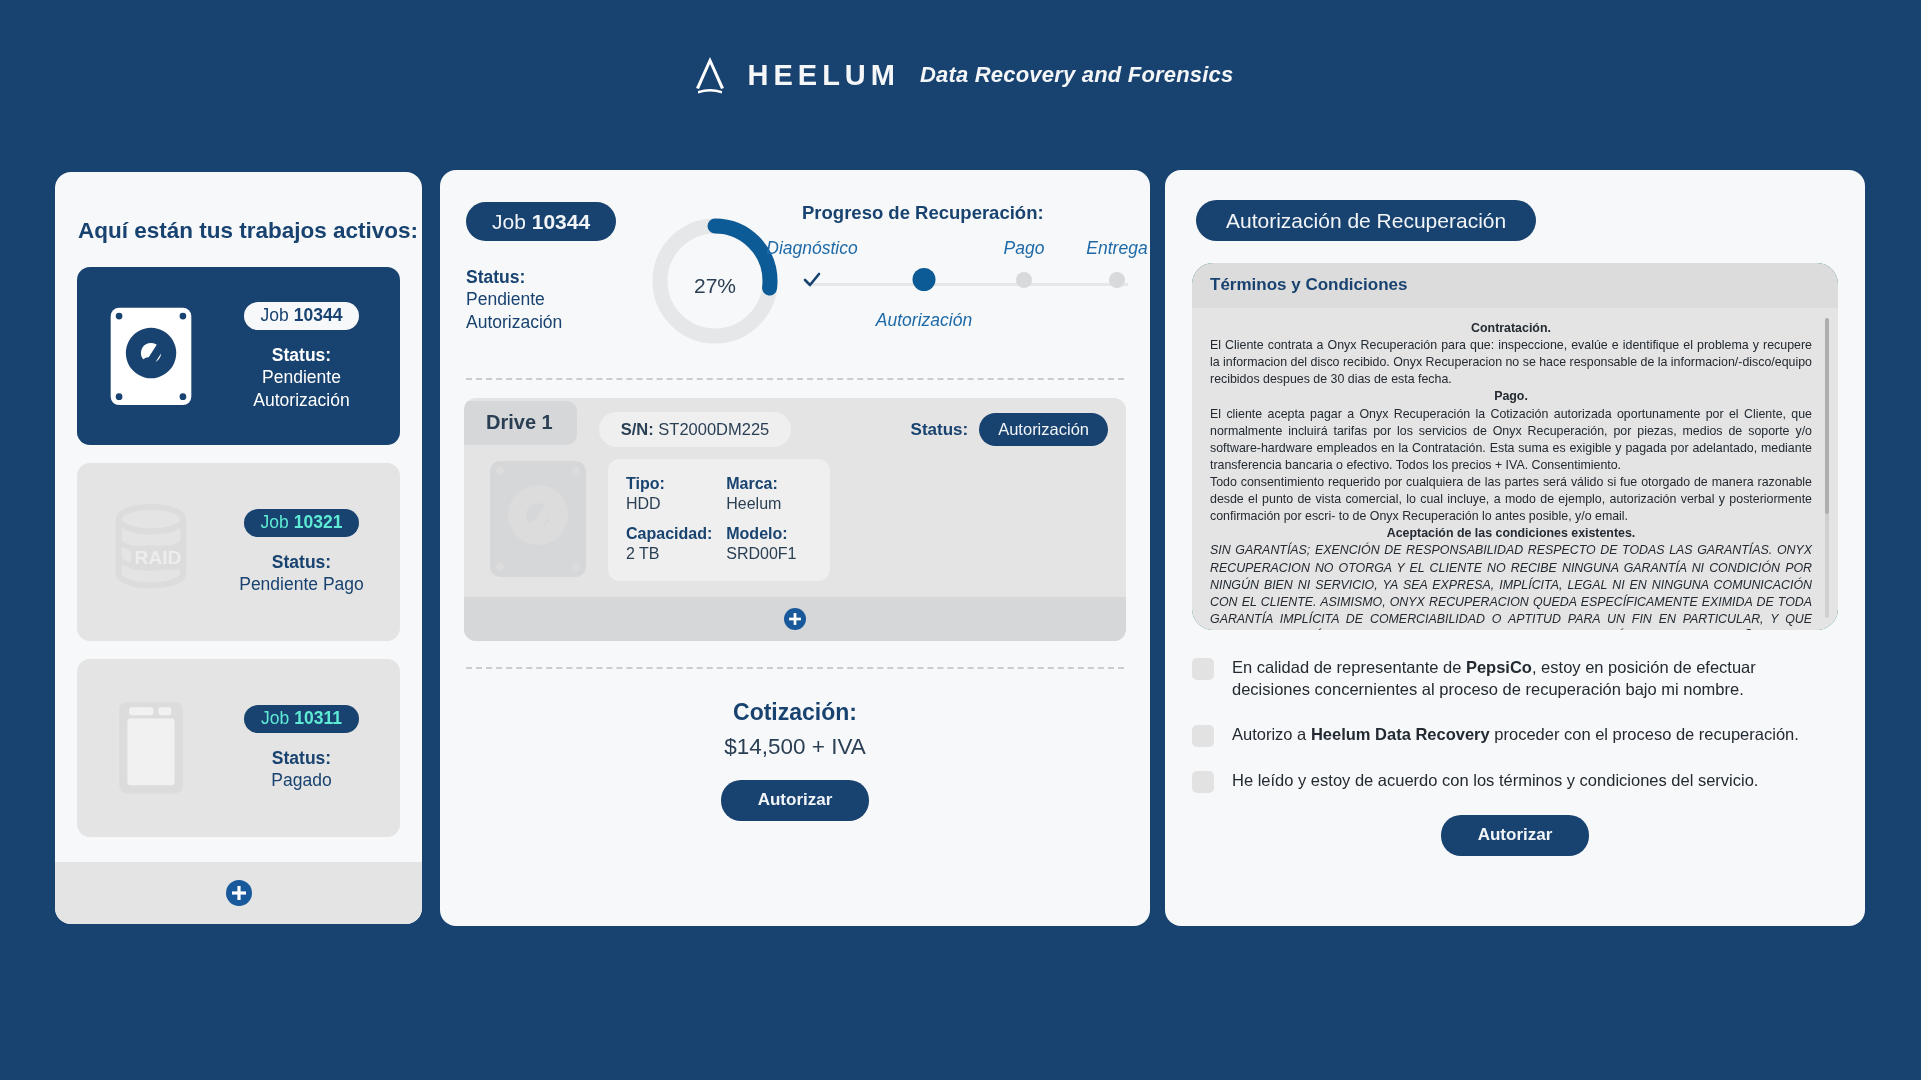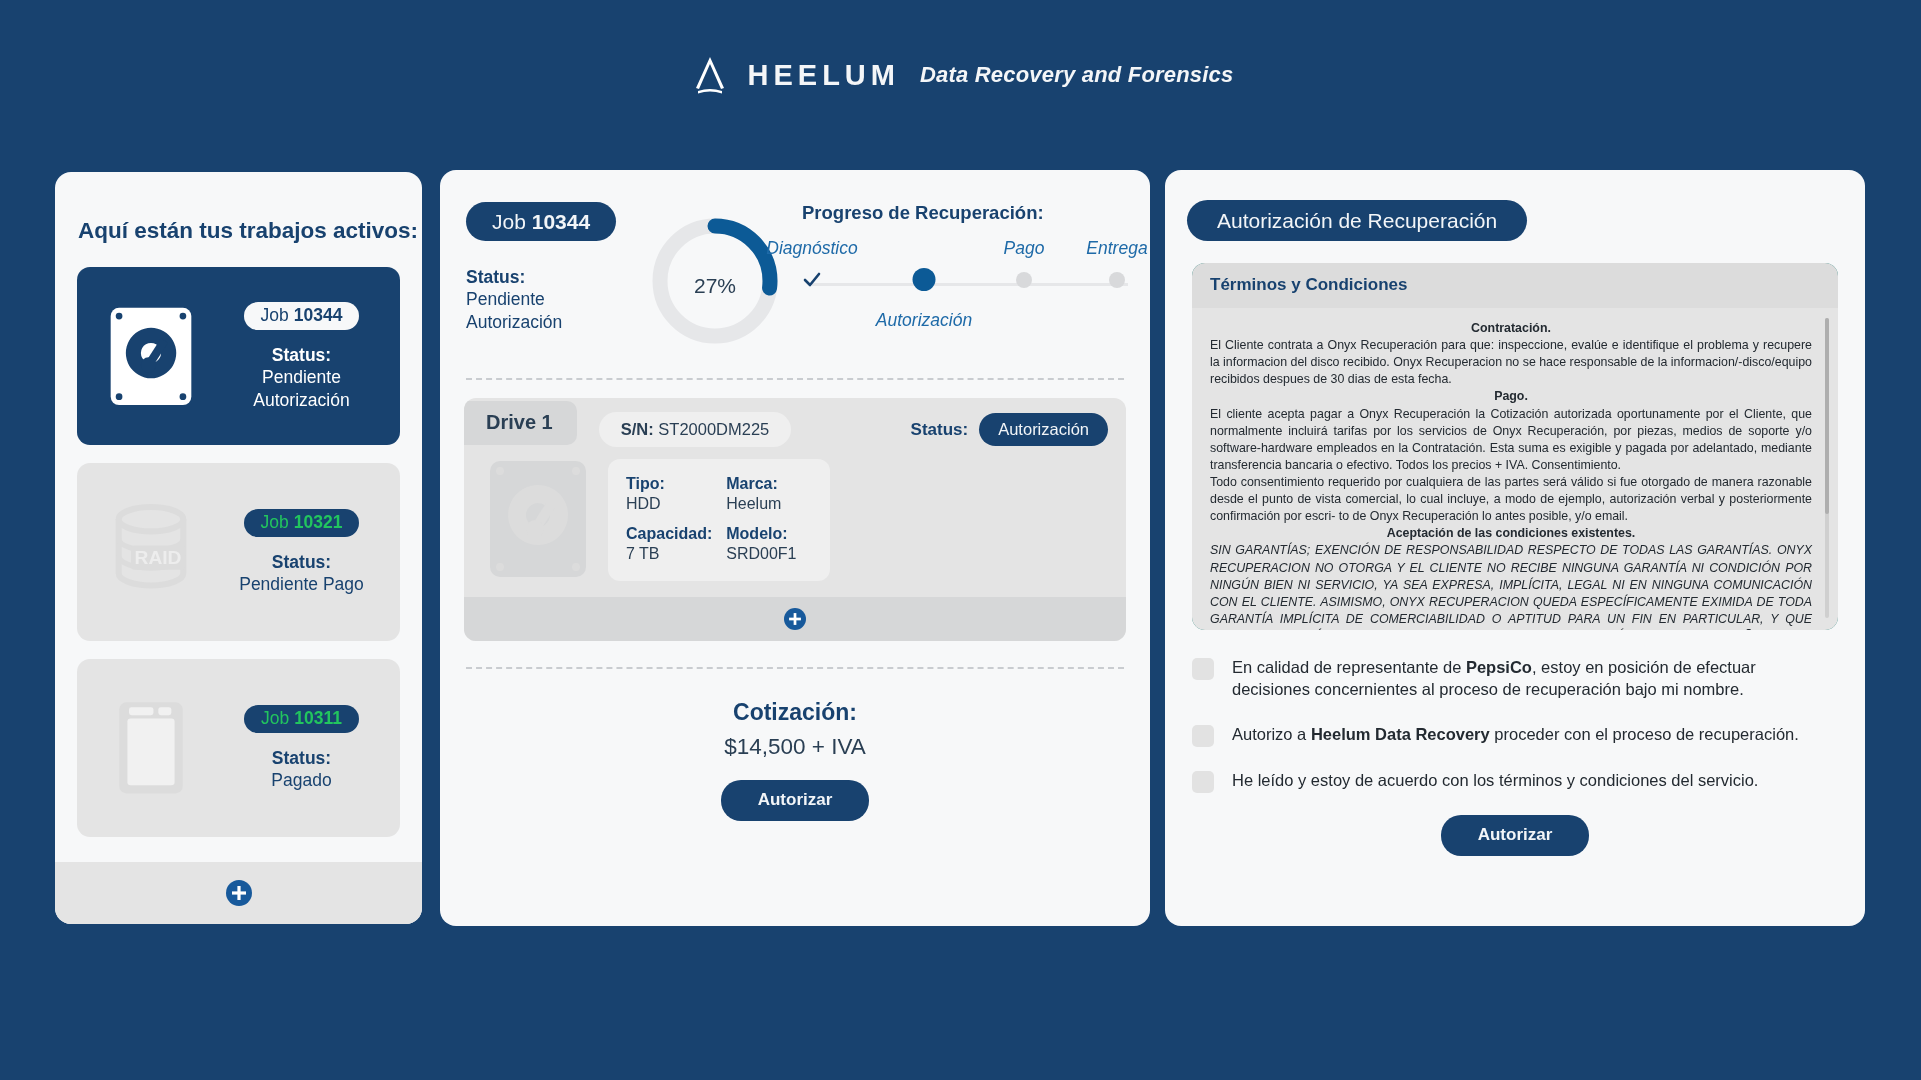--- a/index.html
+++ b/index.html
@@ -49,21 +49,21 @@
   .job-card.active { background: #18426F; }
   .job-card.idle   { background: #E4E4E4; }
   .job-thumb { width: 132px; flex: 0 0 132px; display:flex; align-items:center; justify-content:center; }
   .job-meta { flex: 1; text-align: center; color: #FFFFFF; }
   .job-card.idle .job-meta { color: #18426F; }
   .job-pill {
     display: inline-block; border-radius: 20px; padding: 5px 17px 6px;
     font-size: 17.5px; line-height: 1;
   }
   .job-card.active .job-pill { background: #F7F8F9; color: #18426F; }
-  .job-card.idle   .job-pill { background: #18426F; color: #22c55e; }
+  .job-card.idle   .job-pill { background: #18426F; color: #5eead4; }
   .job-pill b { font-weight: 700; }
   .job-status-label { font-size: 17.5px; font-weight: 700; margin-top: 15px; }
   .job-status-value { font-size: 17.5px; font-weight: 400; line-height: 1.28; }
 
   .add-bar {
     position: absolute; left: 0; bottom: 0; width: 100%; height: 62px;
     background: #E4E4E4; display: flex; align-items: center; justify-content: center;
   }
   .plus-btn { width: 26px; height: 26px; display: block; }
 
@@ -153,27 +153,27 @@
   }
 
   .quote {
     text-align: center; margin-top: 30px;
   }
   .quote-lbl { color: #18426F; font-size: 23px; font-weight: 700; }
   .quote-val { color: #2A3F54; font-size: 22.5px; margin-top: 8px; }
   .quote .btn { width: 148px; margin: 20px auto 0; border-radius: 20px; font-size: 17px; padding: 10px 0 11px;}
 
   
-  .auth-head { padding: 30px 0 0 22px; }
+  .auth-head { padding: 30px 0 0 31px; }
   .auth-title-pill {
     display: inline-block; background: #18426F; color: #F2F5F8;
     border-radius: 22px; padding: 10px 30px; font-size: 21px; line-height: 1;
   }
   .tc-box {
-    margin: 22px 27px 0; background: #0f766e; border-radius: 13px; overflow: hidden;
+    margin: 22px 27px 0; background: #0f766e; border-radius: 21px; overflow: hidden;
   }
   .tc-head {
     background: #DCDCDC; color: #18426F; font-size: 17px; font-weight: 700;
     padding: 12px 18px 13px;
   }
   .tc-body {
     position: relative; background: #E4E4E4; padding: 12px 26px 12px 18px;
     height: 322px; overflow: hidden;
   }
   .tc-body p { color: #232A31; font-size: 12.4px; line-height: 1.38; text-align: justify; }
@@ -348,21 +348,21 @@
               <div class="spec-cell">
                 <div class="spec-k">Tipo:</div>
                 <div class="spec-v">HDD</div>
               </div>
               <div class="spec-cell">
                 <div class="spec-k">Marca:</div>
                 <div class="spec-v">Heelum</div>
               </div>
               <div class="spec-cell">
                 <div class="spec-k">Capacidad:</div>
-                <div class="spec-v">7 TB</div>
+                <div class="spec-v">2 TB</div>
               </div>
               <div class="spec-cell">
                 <div class="spec-k">Modelo:</div>
                 <div class="spec-v">SRD00F1</div>
               </div>
             </div>
           </div>
           <div class="drive-add">
             <svg viewBox="0 0 26 26" width="22" height="22">
               <circle cx="13" cy="13" r="13" fill="#17599B"></circle>

